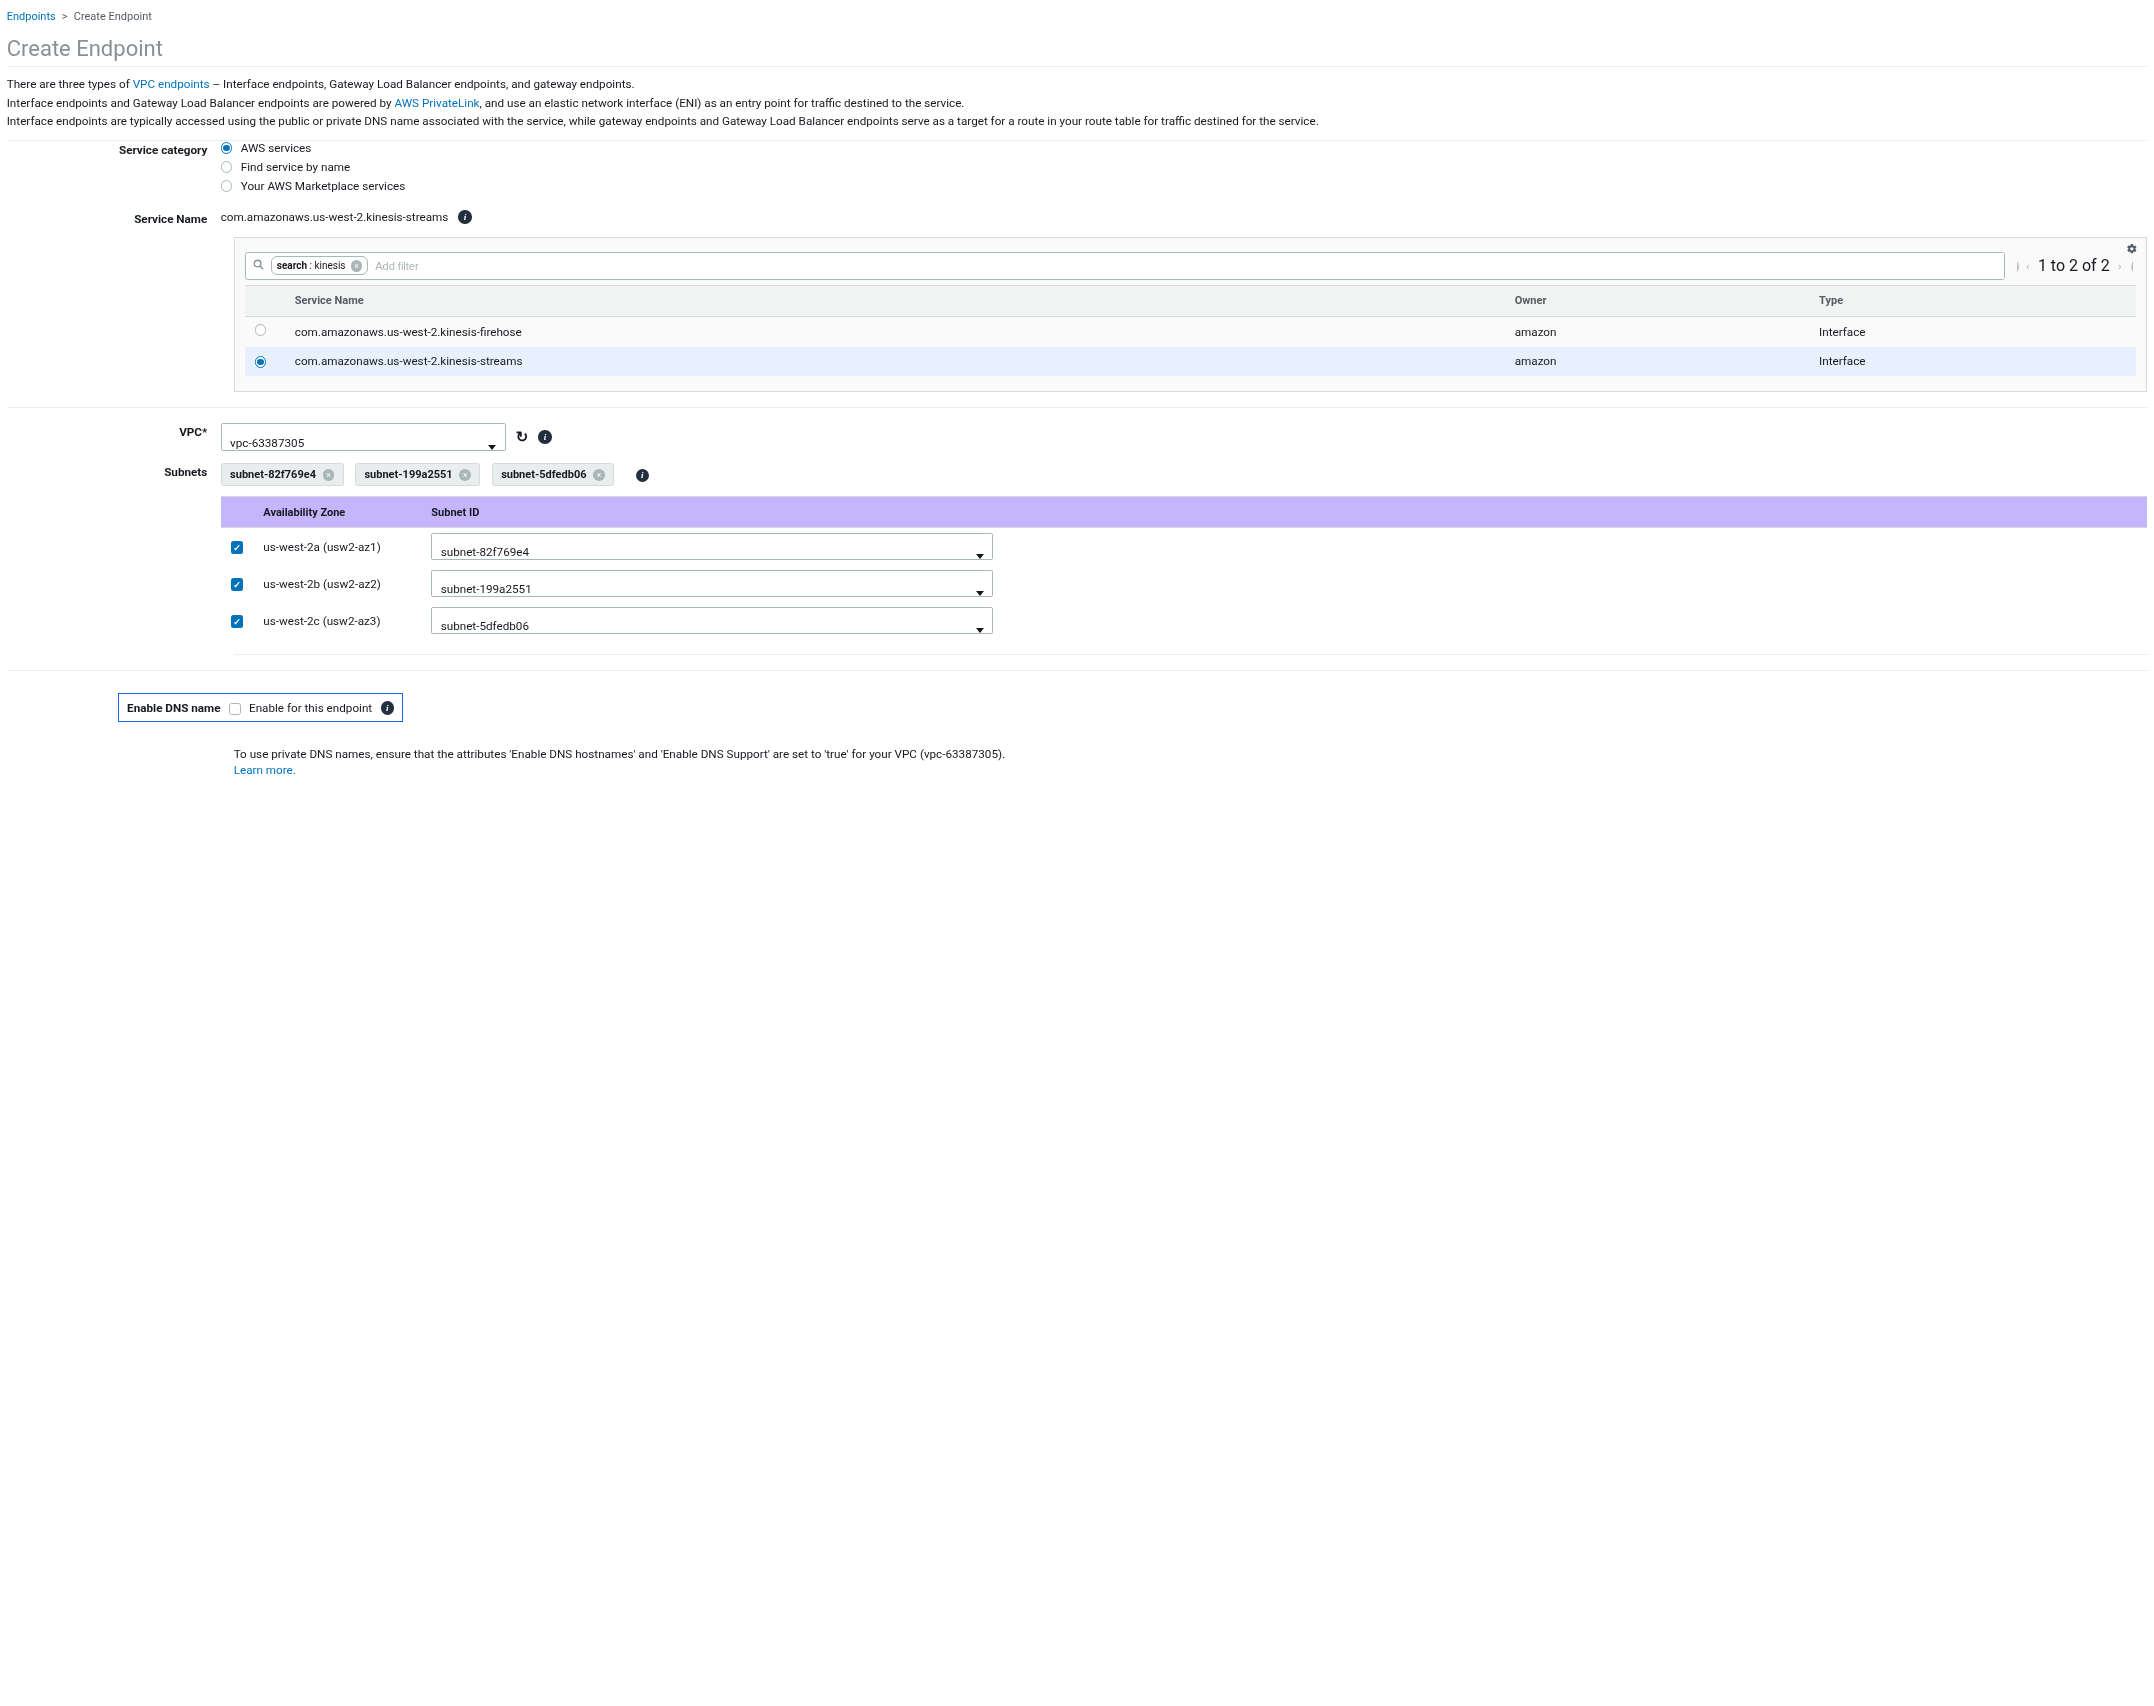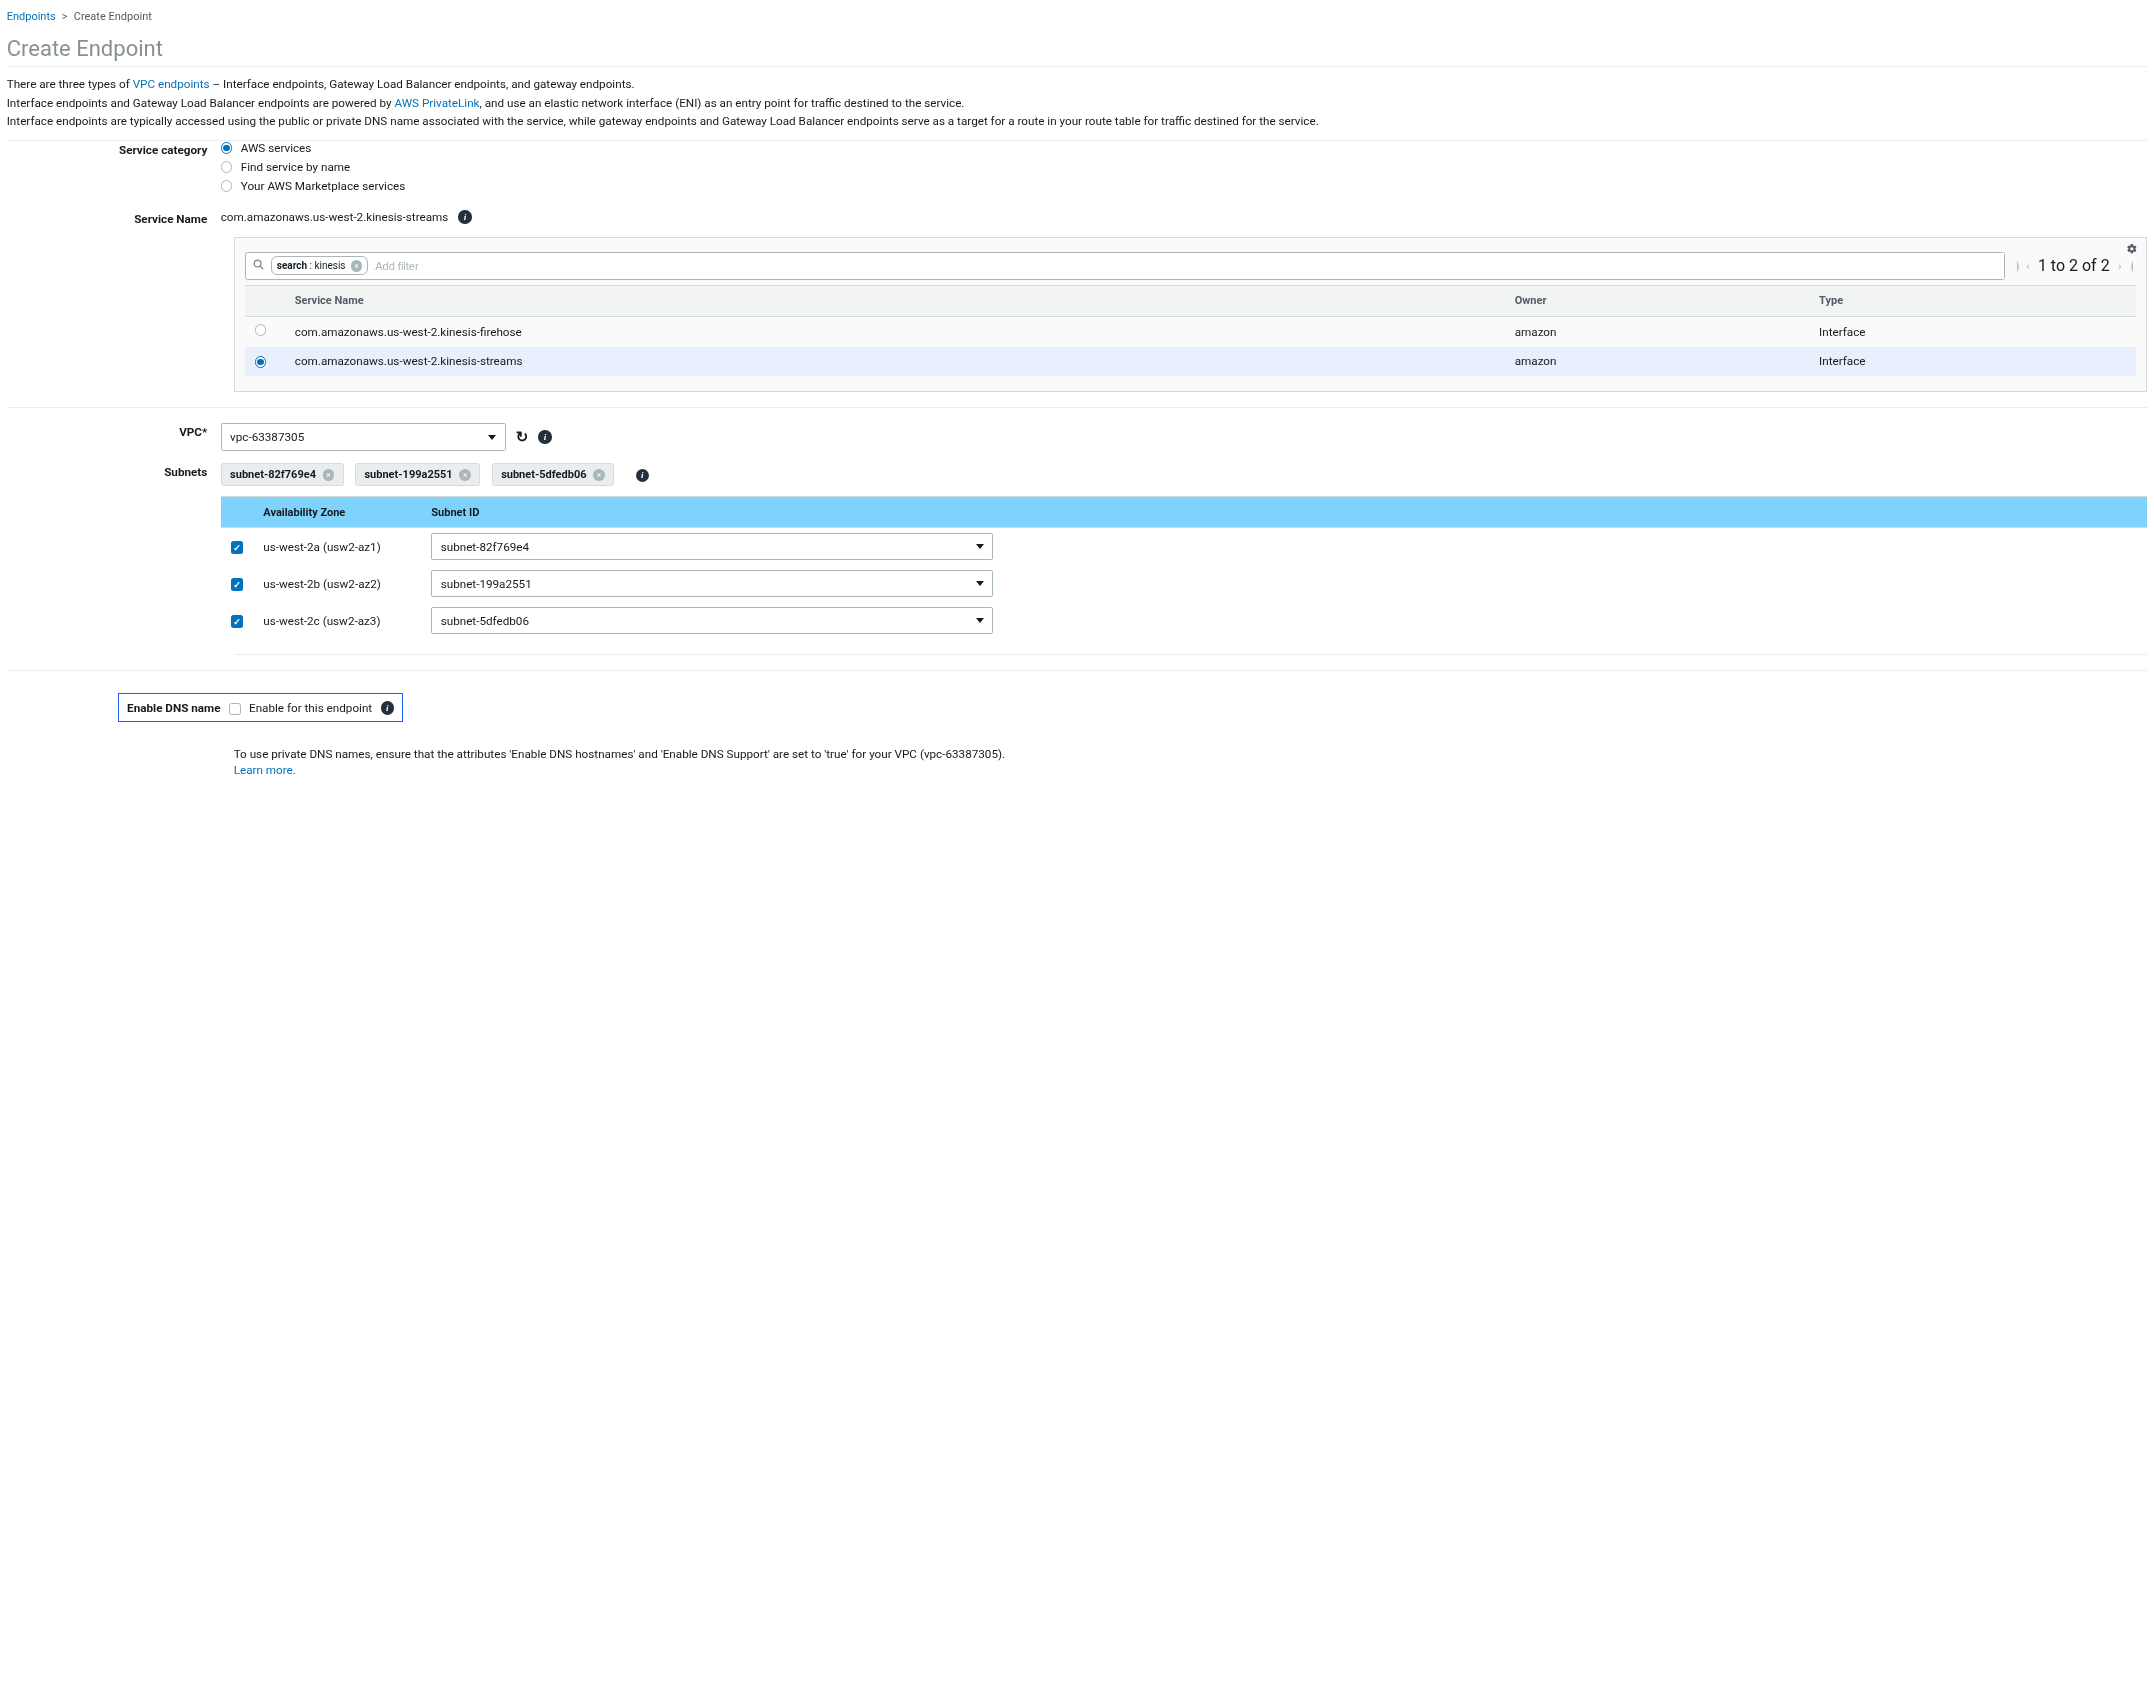--- a/index.html
+++ b/index.html
@@ -95,42 +95,42 @@
   }
   .svc-table tbody tr.sel { background: #e8f0fe; }
   .radio-cell { width: 30px; }
   .hr-sep {
     border: none; border-top: 0.8px solid #eaeded;
     margin: 15px 0; width: 100%;
   }
   .vpc-line { display:flex; align-items:center; gap:10px; }
   .select-box {
     height: 28.5px; width: 285px; border: 0.8px solid #aab7b8; border-radius: 1.7px;
-    background: #fff; display: flex; align-items: center;
+    background: #fff; display: flex; align-items: flex-end;
     padding: 0 8.4px; justify-content: space-between; cursor: pointer; gap: 13px;
   }
   .caret-down {
     width: 0; height: 0; border-left: 4.2px solid transparent;
     border-right: 4.2px solid transparent; border-top: 5px solid #16191f;
   }
   .refresh-icon { font-size: 15px; color: #16191f; cursor: pointer; font-weight: 700; }
   .tag {
     display: inline-flex; align-items: center; gap: 6.7px;
     background: #eaeded; border: 0.8px solid #d5dbdb; border-radius: 2.5px;
     padding: 4.2px 8.4px; margin-right: 8.4px; font-weight: 700; font-size: 11px;
   }
   .tag .x {
     display:inline-flex; width:11.7px; height:11.7px; border-radius:50%;
     background:#aab7b8; color:#fff; align-items:center; justify-content:center;
     font-size:8.4px; font-weight:400; line-height:1;
   }
   .subnet-table { width:100%; border-collapse: collapse; margin-top: 10px; }
   .subnet-table thead th {
     text-align: left; font-weight: 700; font-size: 11px;
-    padding: 8.4px 10px; background: #7dd3fc; color: #16191f;
+    padding: 8.4px 10px; background: #c4b5fd; color: #16191f;
     border-top: 0.8px solid #d5dbdb; border-bottom: 0.8px solid #d5dbdb;
   }
   .subnet-table tbody td { padding: 5px 10px; }
   .cb {
     width: 12.6px; height: 12.6px; border-radius: 2.5px; background: #0073bb;
     display:inline-flex; align-items:center; justify-content:center;
     color:#fff; font-size:9.2px; font-weight:700;
   }
   .cb::after { content: "✓"; font-size: 9.2px; }
   .cb-empty {

